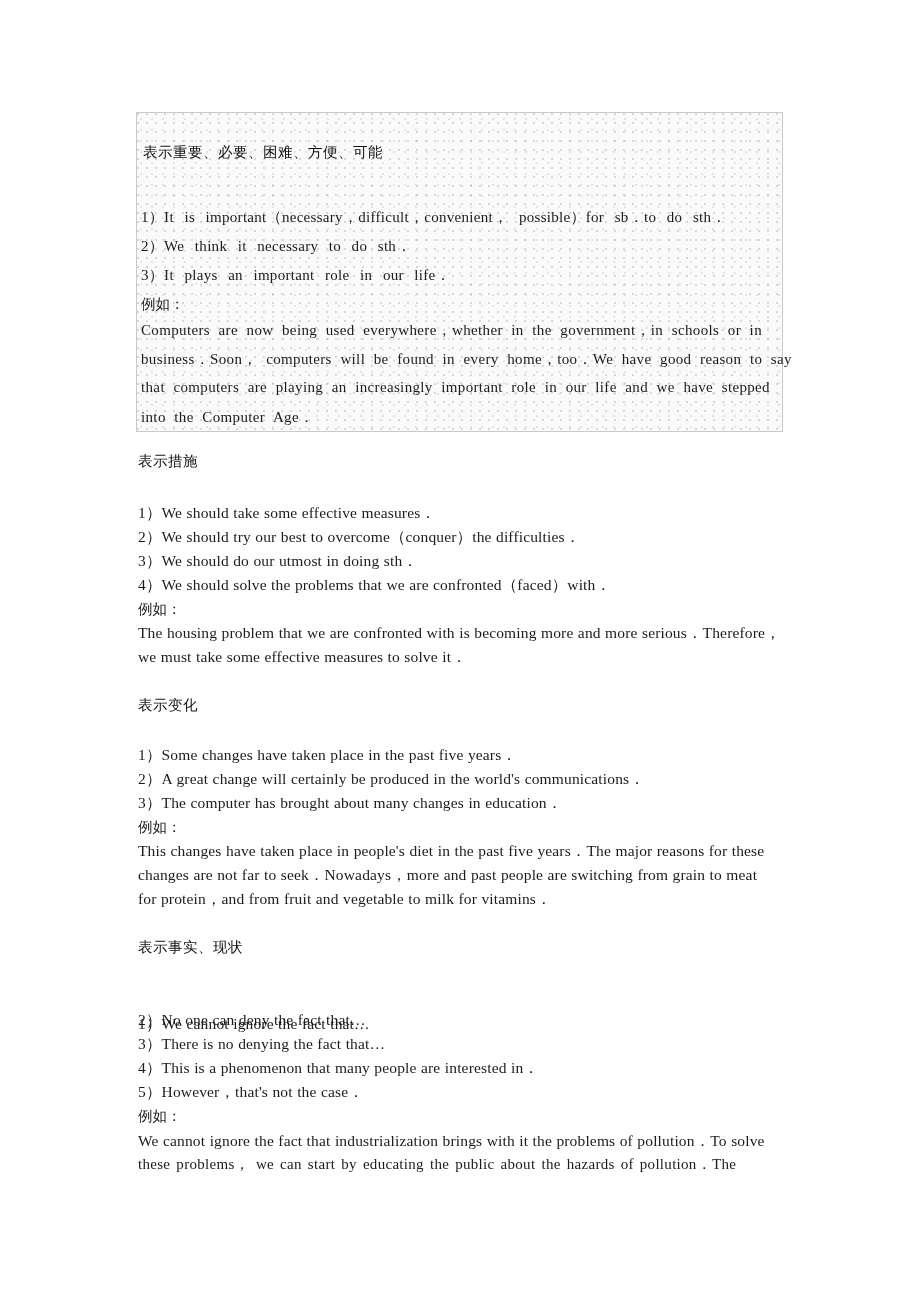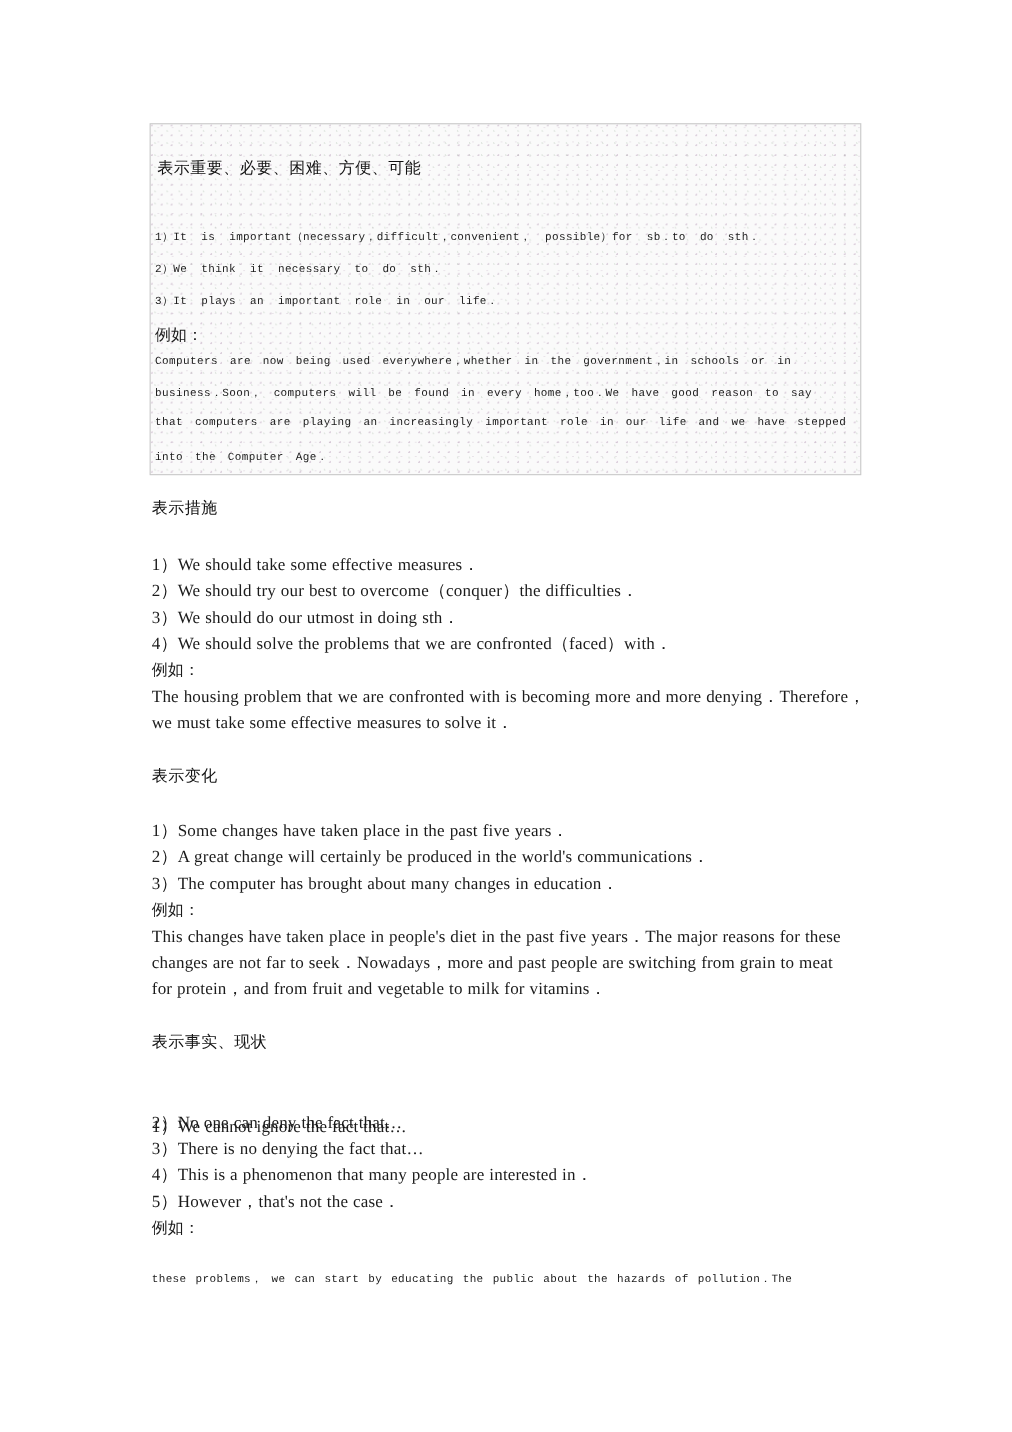--- a/index.html
+++ b/index.html
@@ -64,22 +64,22 @@
 
   .cn-label {
     font-family: "DejaVu Serif", "Liberation Serif", serif;
     font-size: 14.5px;
     color: #1b1b1b;
     white-space: nowrap;
   }
 
   
   .just-line {
-    font-family: Liberation Mono, monospace;
-    font-size: 10px;
+    font-family: Liberation Serif, serif;
+    font-size: 15px;
     color: #1b1b1b;
     white-space: nowrap;
   }
 
   .abs { position: absolute; }
 
   
   .para-line {
     font-family: "Liberation Serif", "DejaVu Serif", serif;
     font-size: 15.5px;
@@ -126,21 +126,21 @@
   <div class="para-line sp-4 abs" style="left:138px; top:503px;">1）We should take some effective measures．</div>
 
   <div class="para-line sp-4 abs" style="left:138px; top:527px;">2）We should try our best to overcome（conquer）the difficulties．</div>
 
   <div class="para-line sp-4 abs" style="left:138px; top:551px;">3）We should do our utmost in doing sth．</div>
 
   <div class="para-line sp-4 abs" style="left:138px; top:575px;">4）We should solve the problems that we are confronted（faced）with．</div>
 
   <div class="cn-label abs" style="left:138px; top:600px;">例如：</div>
 
-  <div class="para-line sp-4 abs" style="left:138px; top:623px;">The housing problem that we are confronted with is becoming more and more denying．Therefore，</div>
+  <div class="para-line sp-4 abs" style="left:138px; top:623px;">The housing problem that we are confronted with is becoming more and more serious．Therefore，</div>
 
   <div class="para-line sp-4 abs" style="left:138px; top:647px;">we must take some effective measures to solve it．</div>
 
   <div class="cn-heading abs" style="left:138px; top:696px;">表示变化</div>
 
   <div class="para-line sp-4 abs" style="left:138px; top:745px;">1）Some changes have taken place in the past five years．</div>
 
   <div class="para-line sp-4 abs" style="left:138px; top:769px;">2）A great change will certainly be produced in the world's communications．</div>
 
   <div class="para-line sp-4 abs" style="left:138px; top:793px;">3）The computer has brought about many changes in education．</div>
@@ -160,16 +160,17 @@
   <div class="para-line sp-4 abs" style="left:138px; top:1010px;">2）No one can deny the fact that…</div>
 
   <div class="para-line sp-4 abs" style="left:138px; top:1034px;">3）There is no denying the fact that…</div>
 
   <div class="para-line sp-4 abs" style="left:138px; top:1058px;">4）This is a phenomenon that many people are interested in．</div>
 
   <div class="para-line sp-4 abs" style="left:138px; top:1082px;">5）However，that's not the case．</div>
 
   <div class="cn-label abs" style="left:138px; top:1107px;">例如：</div>
 
+  <div class="para-line sp-4 abs" style="left:138px; top:1131px;">We cannot ignore the fact that industrialization brings with it the problems of pollution．To solve</div>
 
   <div class="just-line sp-6 abs" style="left:138px; top:1155px;">these problems，  we can start by educating the public about the hazards of pollution．The</div>
 
 </div>
 
 </body></html>

